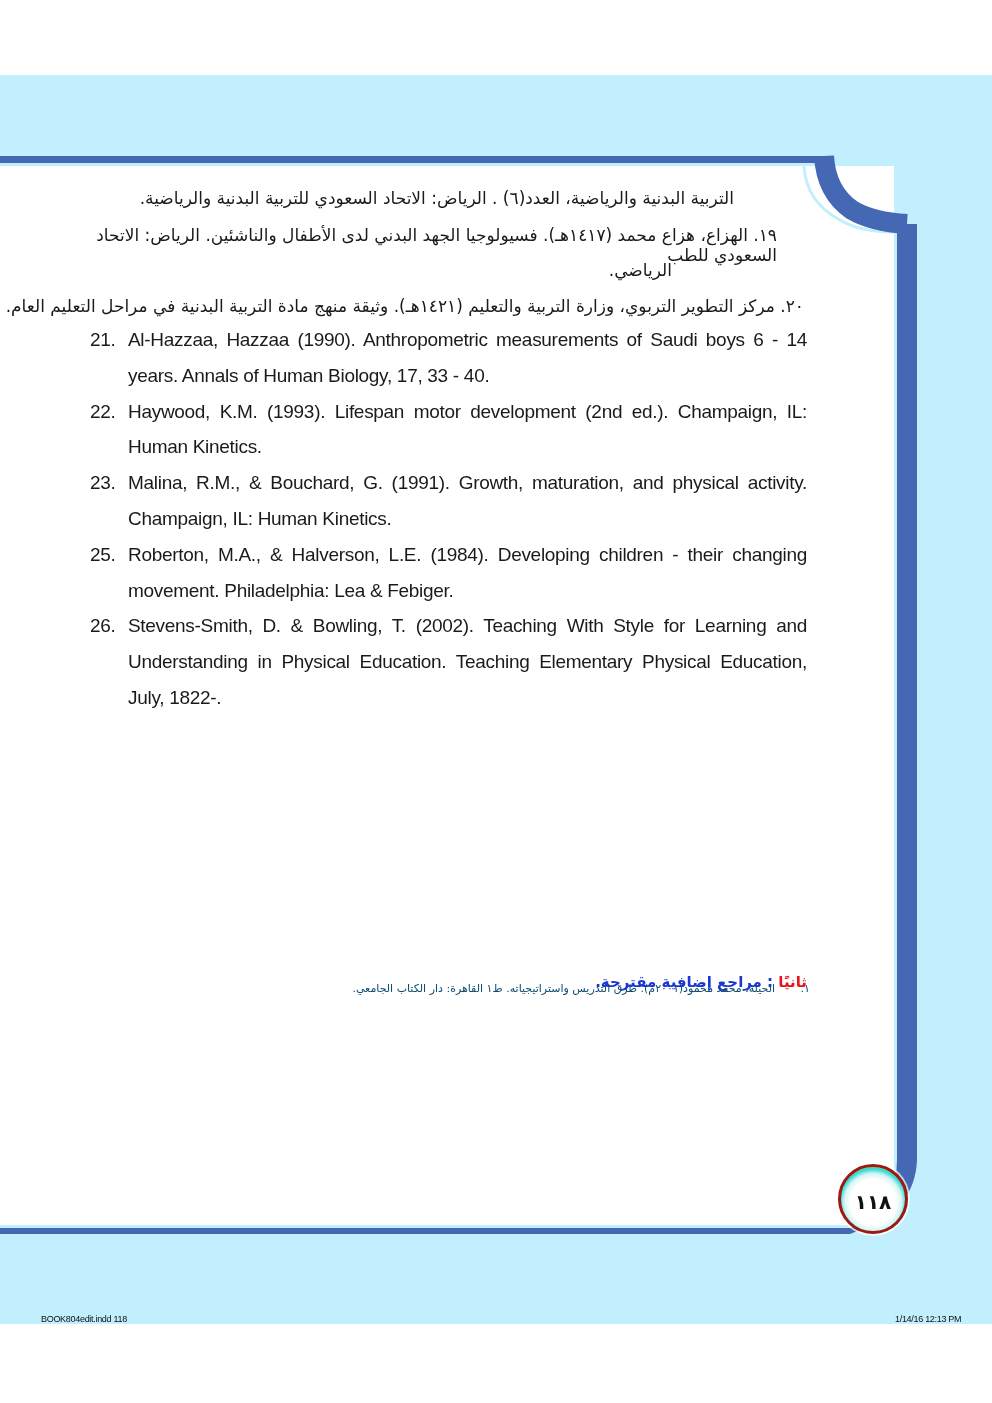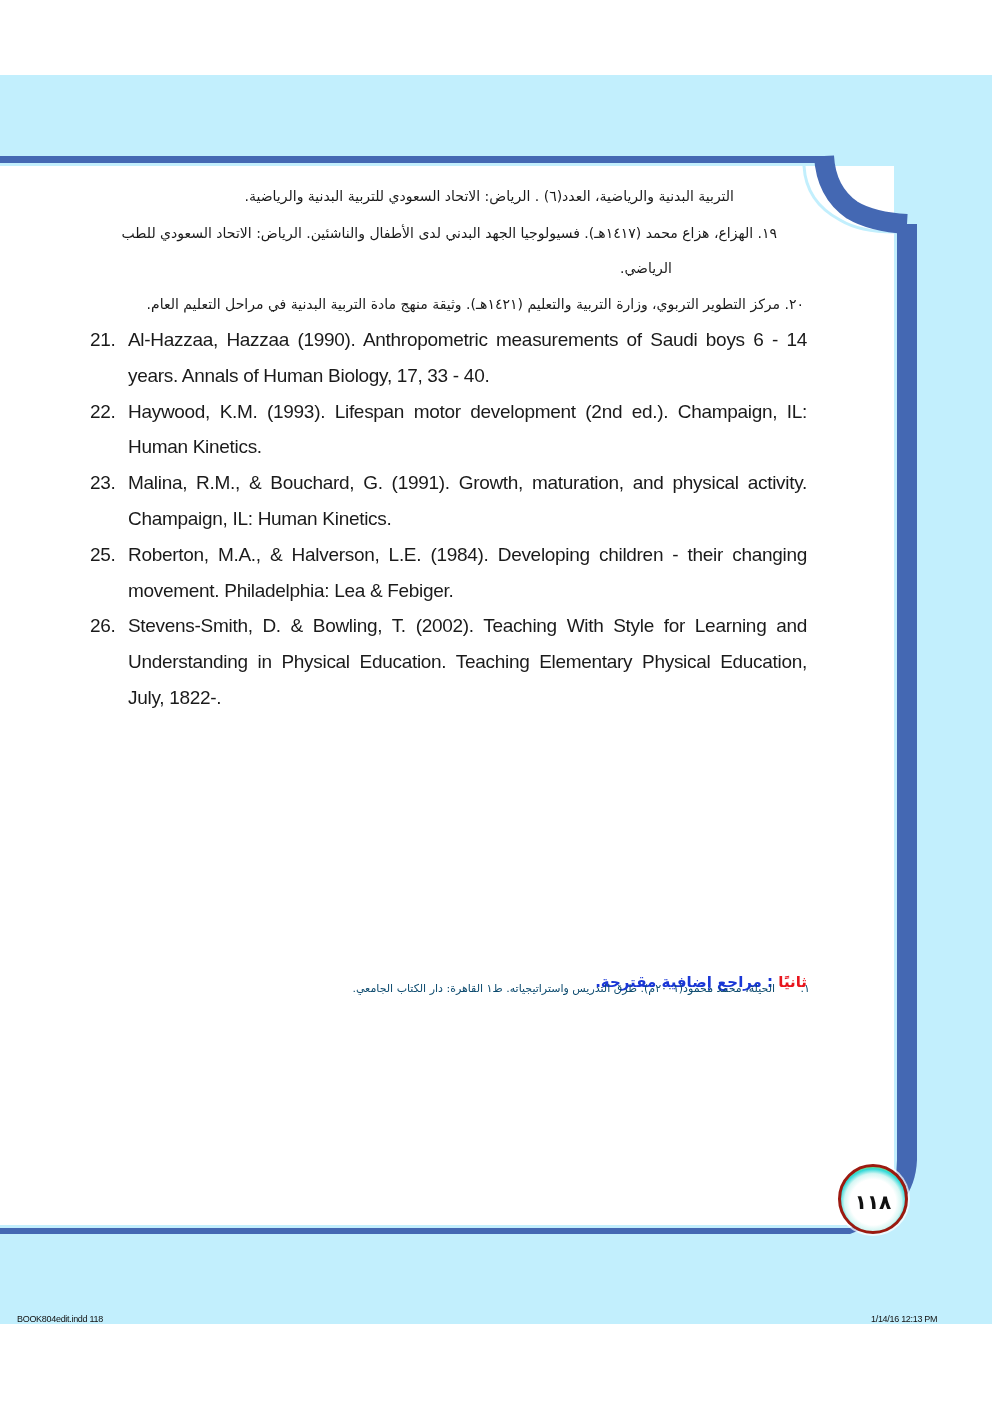--- a/index.html
+++ b/index.html
@@ -26,21 +26,21 @@
   }
   .frame-bottom {
     position: absolute; left: 0; top: 1228px; width: 850px; height: 6px;
     background: #4468b3;
   }
   .corner-svg { position: absolute; left: 780px; top: 140px; }
   .bottom-corner-svg { position: absolute; left: 820px; top: 1140px; }
 
   .arabic {
     position: absolute; direction: rtl; text-align: right;
-    font-family: "DejaVu Sans", sans-serif; font-size: 14px; color: #1a1a1a;
+    font-family: "DejaVu Sans", sans-serif; font-size: 17px; color: #1a1a1a;
   }
   .ar-l1 { right: 258px; top: 188px; }
   .ar-l2 { right: 215px; top: 225px; width: 700px; }
   .ar-l3 { right: 320px; top: 260px; }
   .ar-l4 { right: 188px; top: 296px; }
 
   .refs {
     position: absolute; left: 90px; top: 322px; width: 717px;
     font-family: "Liberation Sans", sans-serif; font-size: 19px; color: #1a1a1a;
     line-height: 35.8px;
@@ -69,21 +69,21 @@
     background: radial-gradient(circle at 50% 55%, #ffffff 48%, #d5f6f3 60%, #2fd8d8 70%, #b7ea2a 80%, #333 92%);
     display: flex; align-items: center; justify-content: center;
     box-shadow: 0 0 0 2px rgba(255,255,255,0.7);
   }
   .page-badge span {
     font-family: "DejaVu Sans", sans-serif; font-weight: bold; font-size: 20px; color: #111;
     margin-top: 6px;
   }
   .footer-left, .footer-right {
     position: absolute; top: 1314px; font-family: "Liberation Sans", sans-serif;
-    font-size: 9px; color: #111; letter-spacing: -0.3px;
+    font-size: 9px; color: #111; letter-spacing: -0.3px; margin-left: 24px;
   }
   .footer-left { left: 17px; }
   .footer-right { left: 871px; }
 </style>
 </head>
 <body>
 
 <div class="bg-band"></div>
 <div class="page-white"></div>
 <div class="frame-top"></div>

